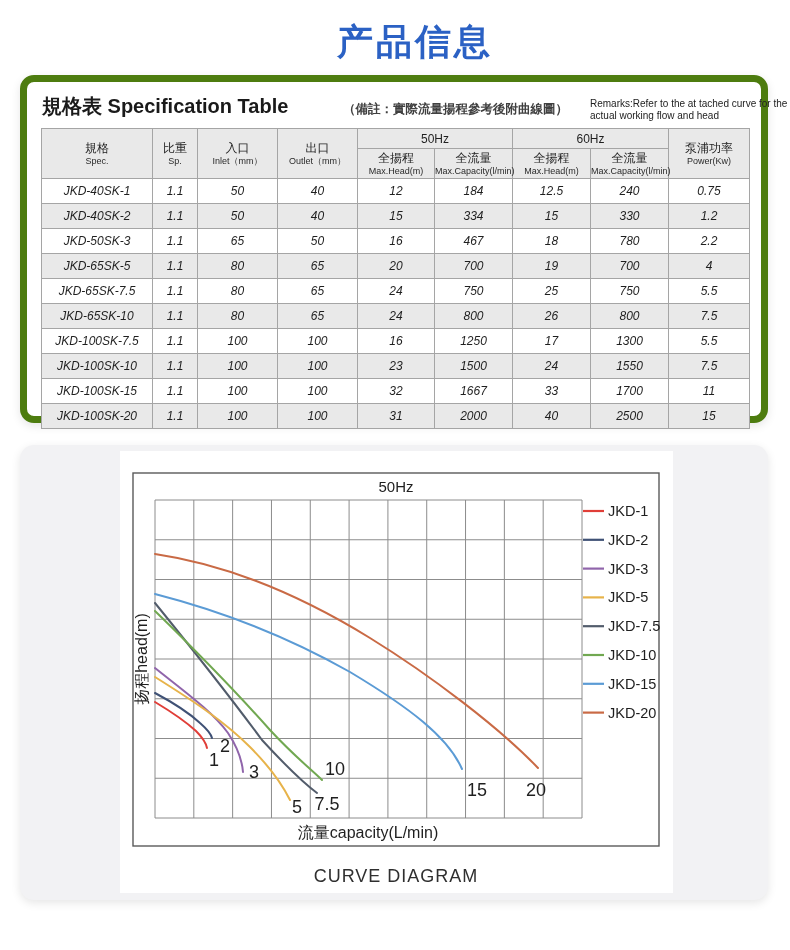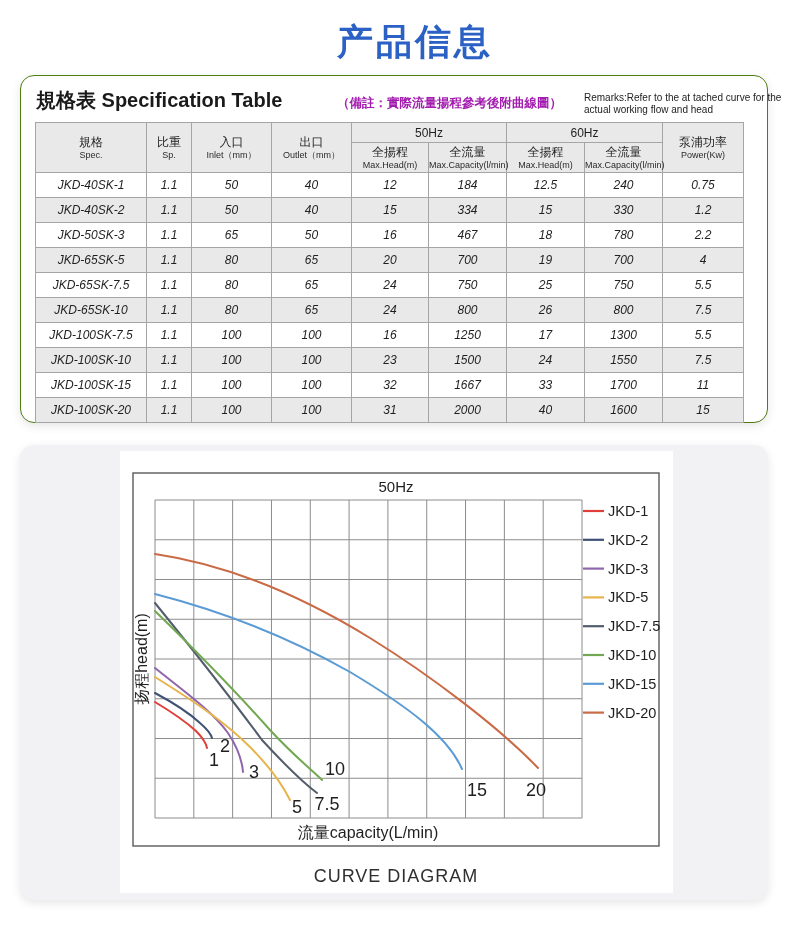--- a/index.html
+++ b/index.html
@@ -6,29 +6,29 @@
   html,body { width:790px; height:950px; background:#ffffff;
     font-family:"Liberation Sans", sans-serif; }
   .page { position:relative; width:790px; height:950px; overflow:hidden; }
 
   .page-title { position:absolute; top:18px; left:0; width:100%;
     text-align:center; font-size:36px; font-weight:bold; letter-spacing:3px;
     color:#2b61c4;padding-left:40px; }
 
   .card { position:absolute; left:20px; width:748px; border-radius:14px;
     box-shadow:0 3px 10px rgba(0,0,0,0.10); }
-  .card-spec { top:75px; height:348px; background:#ffffff; border:1px solid #4d7c0f; }
+  .card-spec { top:75px; height:348px; background:#ffffff; border:7px solid #4d7c0f; }
   .card-curve { top:445px; height:455px; background:#f2f2f4; }
 
   .spec-heading { position:absolute; left:15px; top:11px; font-size:20px;
     color:#1a1a1a; white-space:nowrap; }
   .spec-heading .zh { font-weight:700; }
   .spec-heading .en { font-weight:600; }
   .spec-note { position:absolute; left:316px; top:19px; font-size:12.5px;
-    font-weight:600; color:#a21caf; white-space:nowrap; }
+    font-weight:600; color:#404040; white-space:nowrap; }
   .spec-remarks { position:absolute; left:523px; top:16px; width:218px;
     font-size:10px; line-height:1.2; color:#222;margin-left:40px; }
 
   table.spec { position:absolute; left:14px; top:46px; width:708px;
     border-collapse:collapse; table-layout:fixed; }
   table.spec th, table.spec td { border:1px solid #a5a5a5; text-align:center;
     vertical-align:middle; color:#1f1f1f; padding:0; }
   table.spec thead th { background:#e9e9e9; font-weight:normal; }
   table.spec .h-zh { font-size:12px; line-height:1.25; }
   table.spec .h-en { font-size:9px; line-height:1.2; color:#2a2a2a; }
@@ -217,21 +217,21 @@
             <td>11</td>
           </tr>
           <tr>
             <td>JKD-100SK-20</td>
             <td>1.1</td>
             <td>100</td>
             <td>100</td>
             <td>31</td>
             <td>2000</td>
             <td>40</td>
-            <td>1600</td>
+            <td>2500</td>
             <td>15</td>
           </tr>
         </tbody>
       </table>
   </div>
 
   <div class="card card-curve">
     <div class="curve-inner">
       <svg id="curve-svg" width="553" height="442" viewBox="120 451 553 442">
           <rect x="133" y="473" width="526" height="373" fill="none" stroke="#5a5a5a" stroke-width="1.4"></rect>

